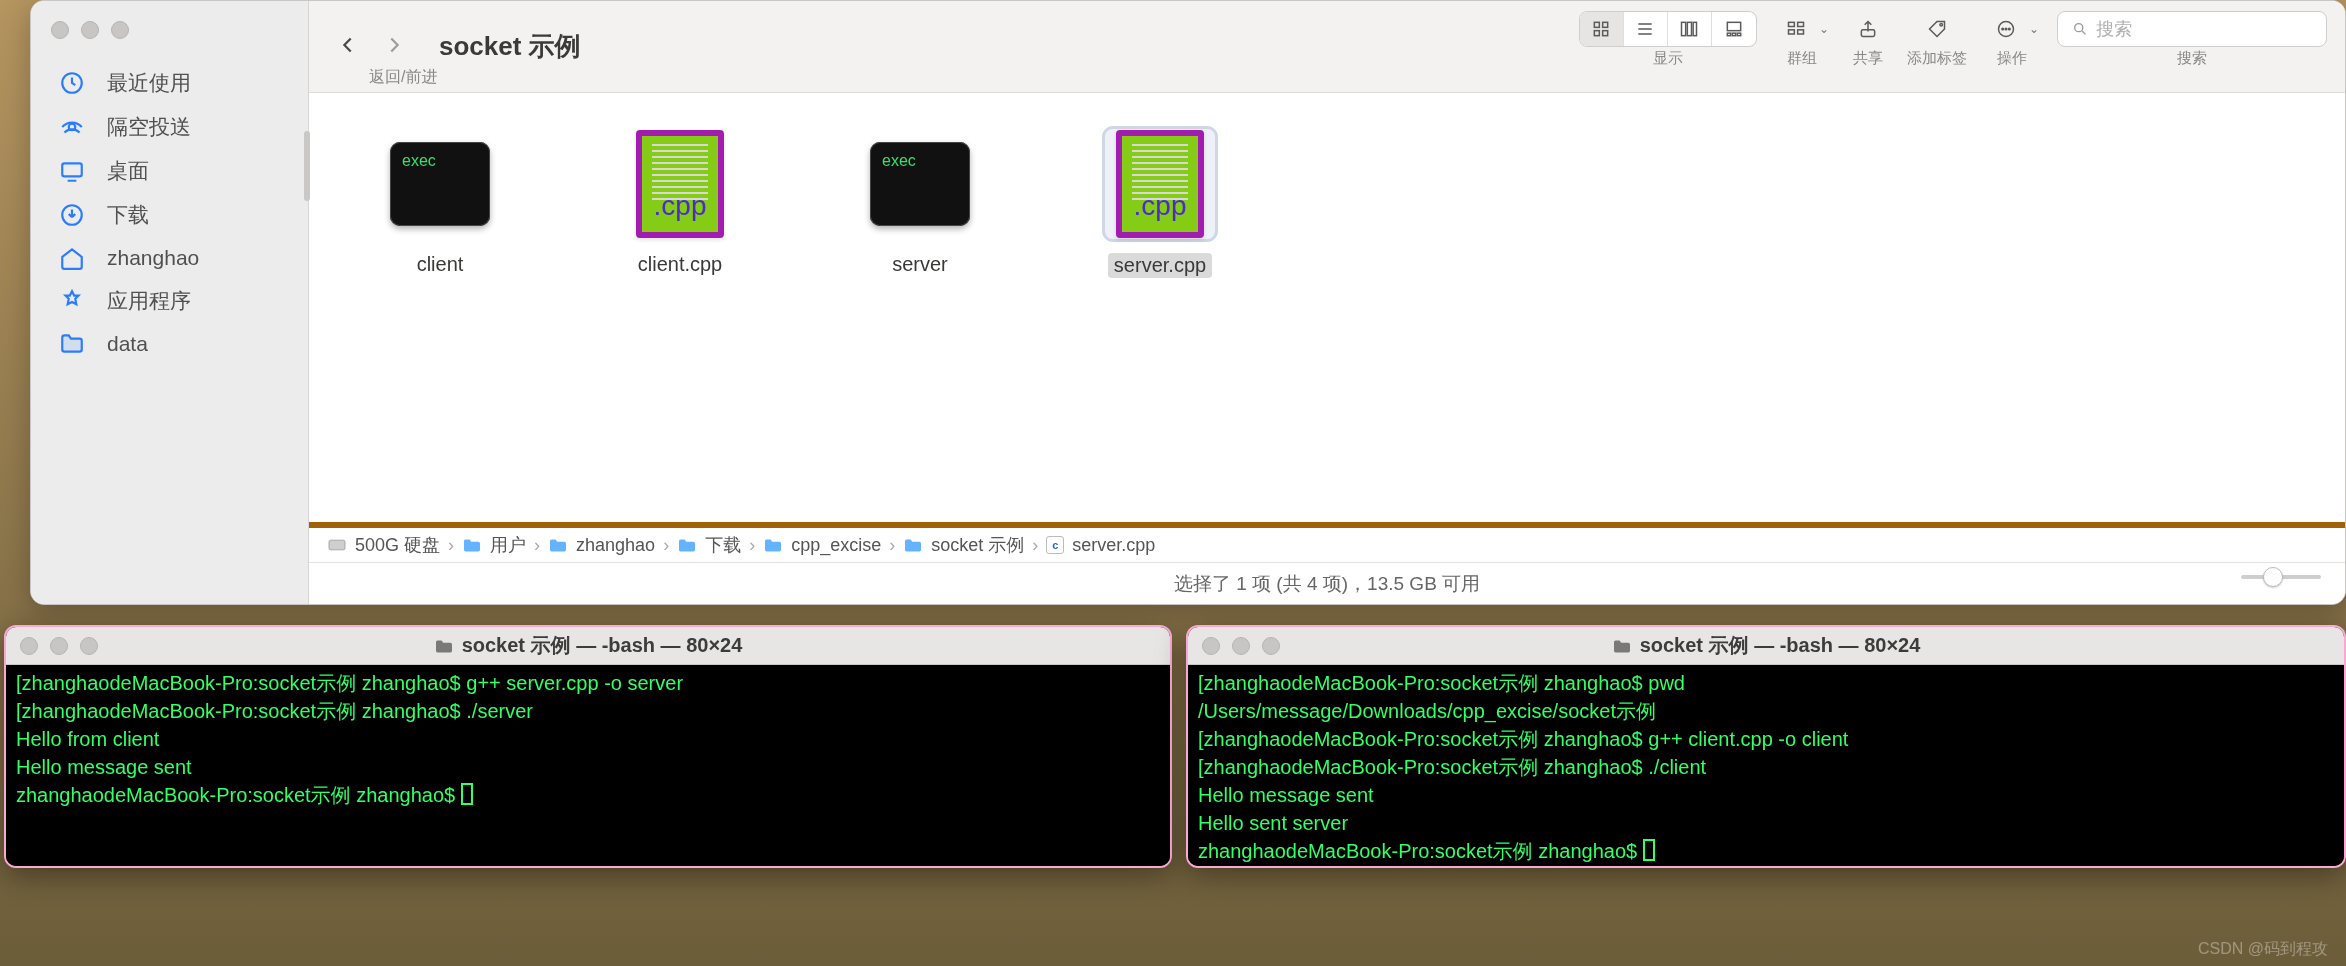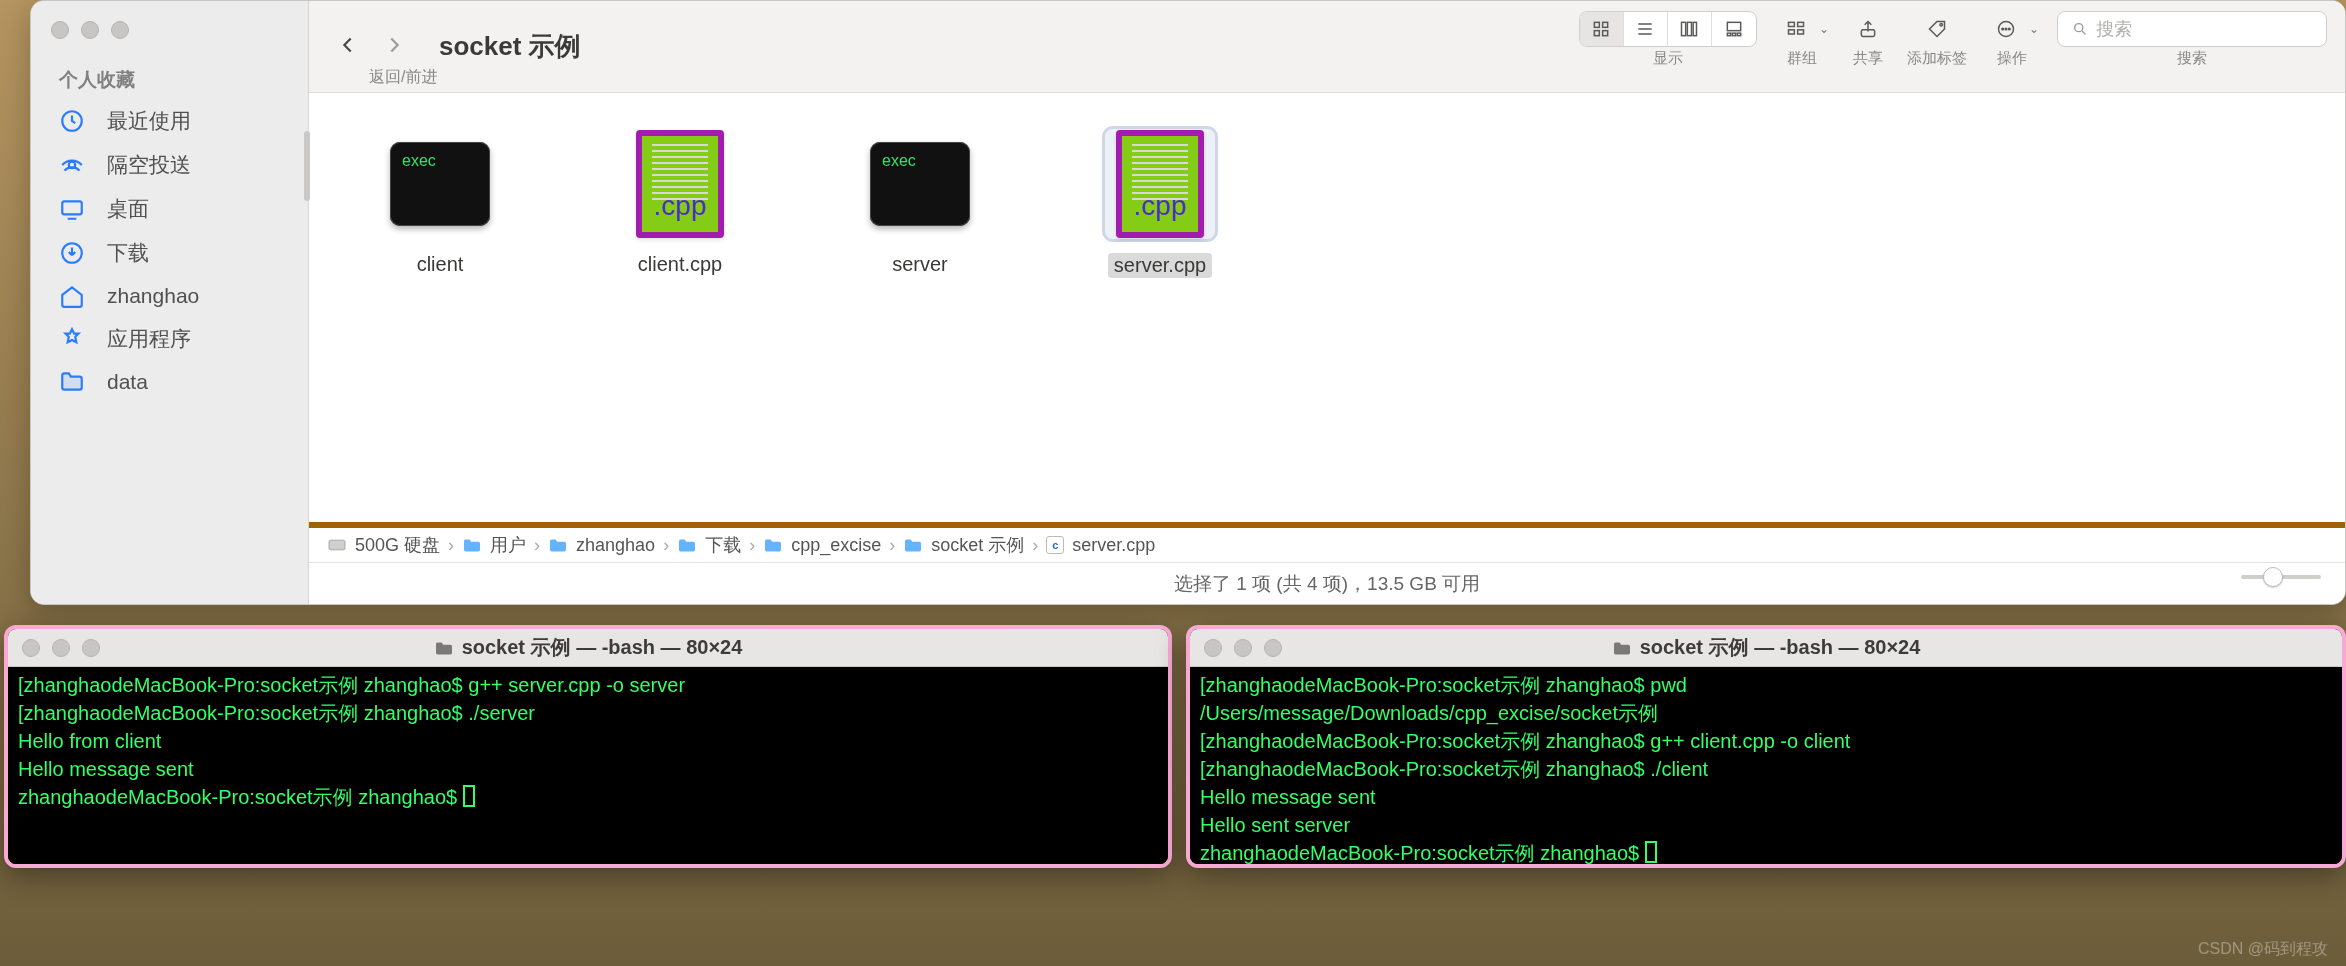--- a/index.html
+++ b/index.html
@@ -67,21 +67,21 @@
   .cfile-ic{width:18px;height:18px;border:1px solid #bbb;border-radius:3px;display:inline-flex;align-items:center;justify-content:center;font-size:11px;color:#2866d8;font-weight:700;}
 
   .statusbar{ height:42px; border-top:1px solid #e3e2e1; display:flex; align-items:center; justify-content:center; font-size:19px; color:#666; position:relative;}
   .zoom-slider{position:absolute;right:24px;top:12px;display:flex;align-items:center;}
   .zoom-slider .track{width:80px;height:4px;background:#cfcecd;border-radius:2px;position:relative;}
   .zoom-slider .knob{position:absolute;left:22px;top:-8px;width:20px;height:20px;border-radius:50%;background:#fff;border:1px solid #bdbcbb;box-shadow:0 1px 2px rgba(0,0,0,.2);}
 
   
   .term {
     position:absolute; top:625px; height:243px; border-radius:12px; overflow:hidden;
-    box-shadow:0 8px 30px rgba(0,0,0,.4); border:4px solid #f9a8d4; display:flex; flex-direction:column;
+    box-shadow:0 8px 30px rgba(0,0,0,.4); border:2px solid #f9a8d4; display:flex; flex-direction:column;
     background:#000;
   }
   .term.left{ left:4px; width:1168px;}
   .term.right{ left:1186px; width:1160px;}
   .term-titlebar{ height:38px; background:#e7e6e5; display:flex; align-items:center; justify-content:center; position:relative; font-size:20px; color:#3d3c3b; font-weight:600; border-bottom:1px solid #c9c8c7;}
   .term-titlebar .traffic{position:absolute;left:14px;top:10px;padding:0;gap:12px;}
   .term-titlebar .tfolder{width:20px;height:16px;margin-right:8px;}
   .term-body{ flex:1; background:#000; color:#33ff66; font-family:"Menlo","Consolas",monospace; font-size:20px; line-height:28px; padding:4px 10px; white-space:pre; overflow:hidden;}
   .cursor{display:inline-block;width:12px;height:22px;border:2px solid #33ff66;vertical-align:-3px;}
 
@@ -91,21 +91,20 @@
 <body>
 
 <div class="finder">
 
   <div class="sidebar">
     <div class="traffic">
       <div class="tl"></div>
       <div class="tl"></div>
       <div class="tl"></div>
     </div>
-    <div class="section-title">个人收藏</div>
 
     <div class="side-item">
       <svg viewBox="0 0 24 24">
           <circle cx="12" cy="12" r="9"></circle>
           <path d="M12 7v5l3 2"></path>
         </svg>
       <span>最近使用</span>
     </div>
     <div class="side-item">
       <svg viewBox="0 0 24 24">

